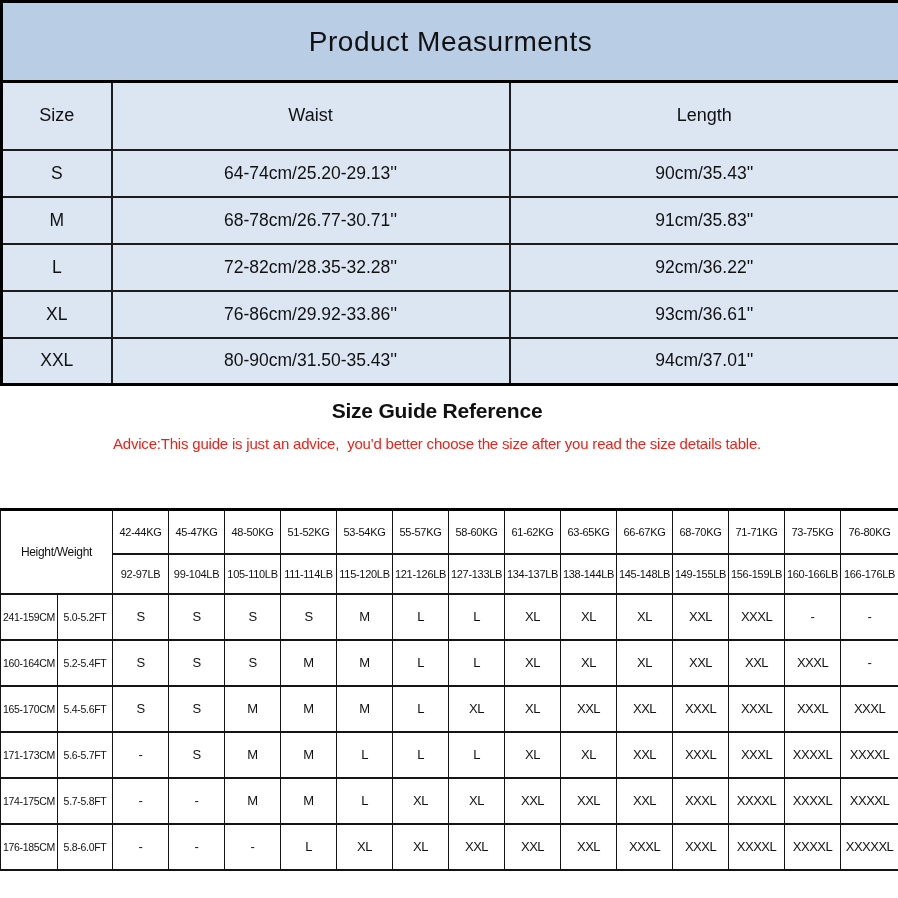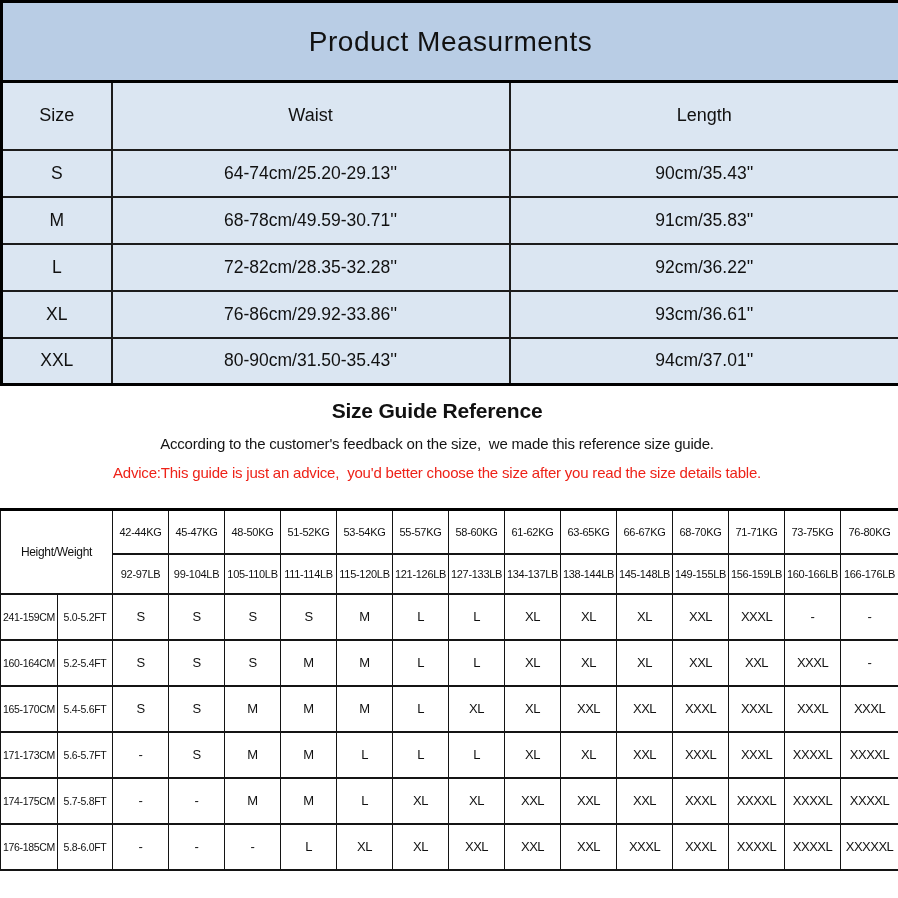--- a/index.html
+++ b/index.html
@@ -77,21 +77,21 @@
         <td>Waist</td>
         <td>Length</td>
       </tr>
       <tr class="data-row">
         <td>S</td>
         <td>64-74cm/25.20-29.13''</td>
         <td>90cm/35.43''</td>
       </tr>
       <tr class="data-row">
         <td>M</td>
-        <td>68-78cm/49.59-30.71''</td>
+        <td>68-78cm/26.77-30.71''</td>
         <td>91cm/35.83''</td>
       </tr>
       <tr class="data-row">
         <td>L</td>
         <td>72-82cm/28.35-32.28''</td>
         <td>92cm/36.22''</td>
       </tr>
       <tr class="data-row">
         <td>XL</td>
         <td>76-86cm/29.92-33.86''</td>
@@ -100,21 +100,20 @@
       <tr class="data-row">
         <td>XXL</td>
         <td>80-90cm/31.50-35.43''</td>
         <td>94cm/37.01''</td>
       </tr>
     </tbody>
   </table>
 
   <div class="guide-intro">
     <div class="guide-title">Size Guide Reference</div>
-    <div class="guide-sub">According to the customer's feedback on the size,  we made this reference size guide.</div>
     <div class="guide-advice">Advice:This guide is just an advice,  you'd better choose the size after you read the size details table.</div>
   </div>
 
   <table class="guide-table">
     <colgroup>
       <col style="width:57px">
         <col style="width:55px">
       <col style="width:56px">
         <col style="width:56px">
         <col style="width:56px">

